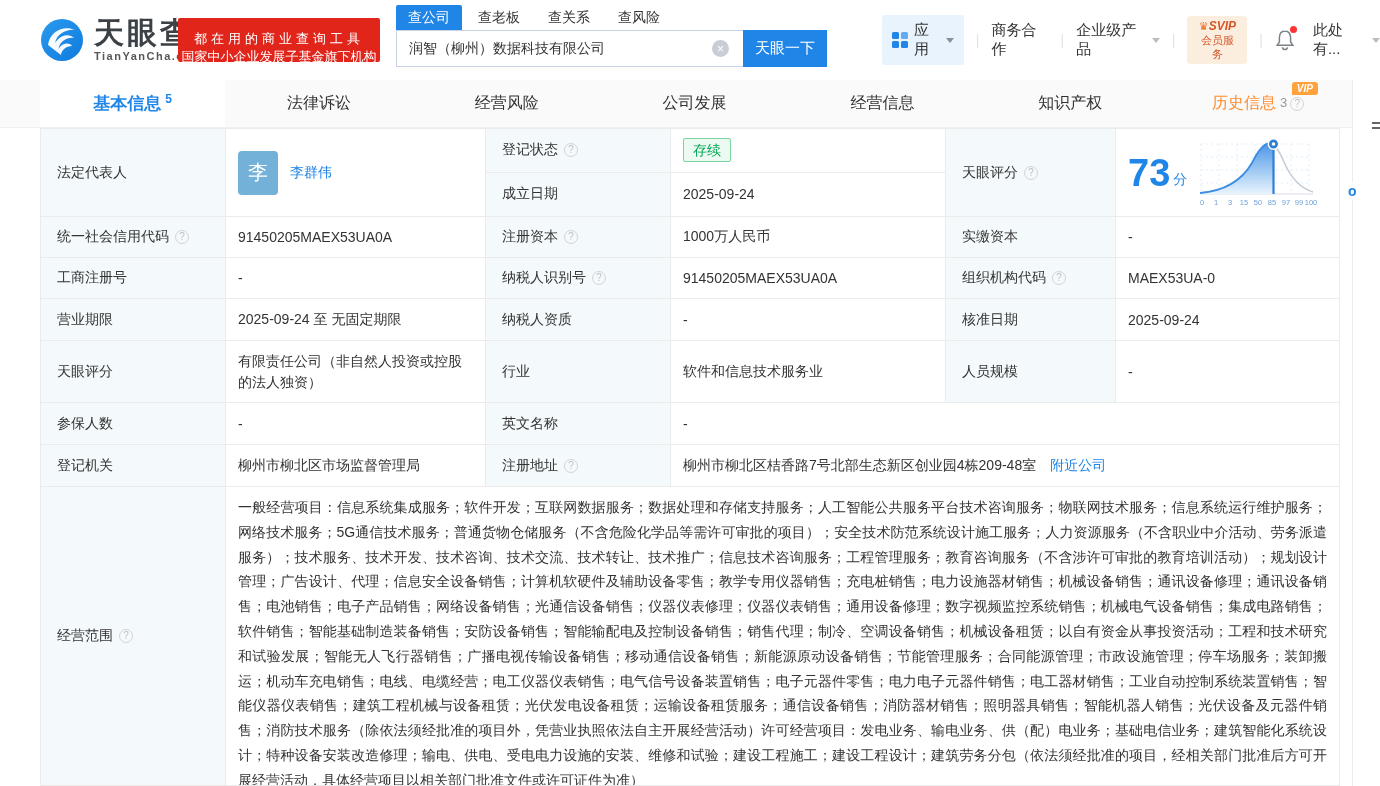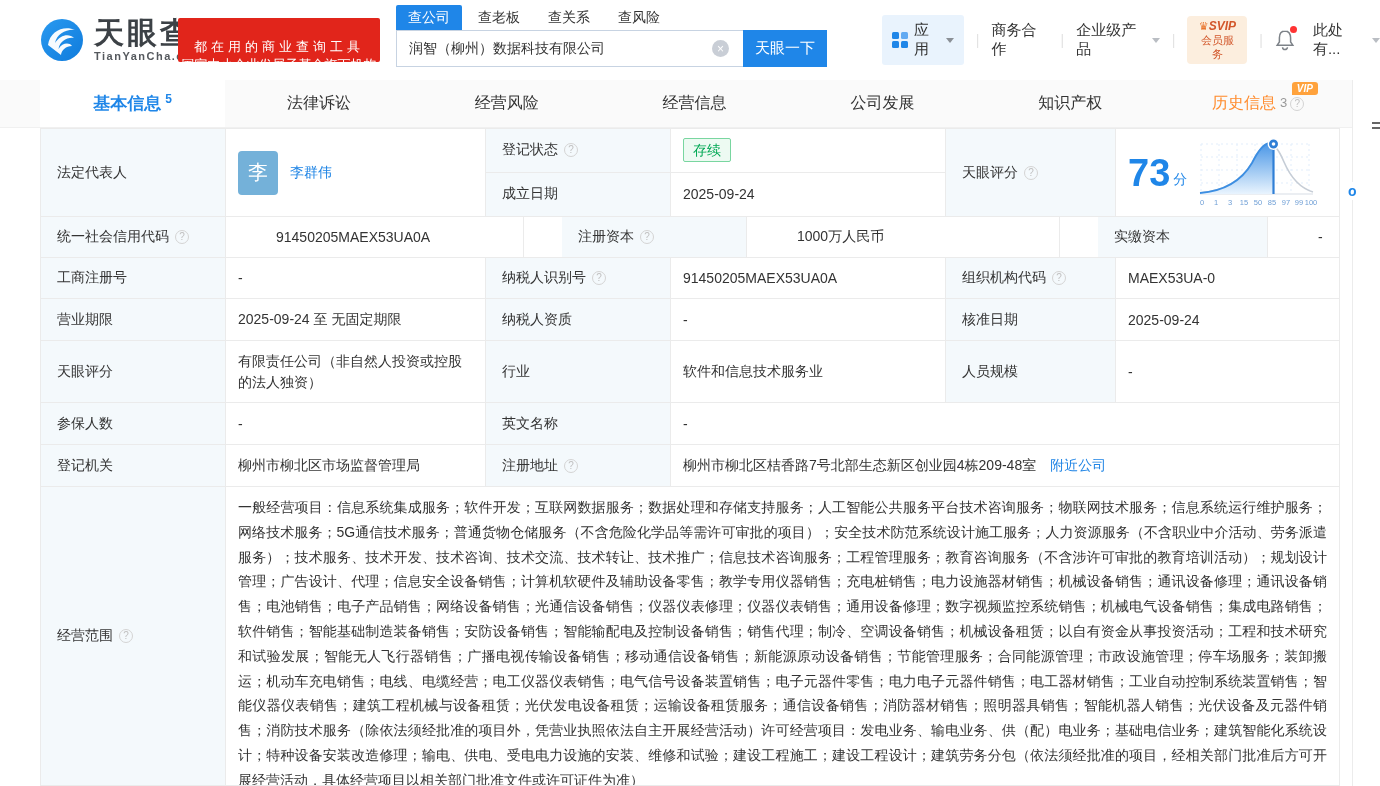--- a/index.html
+++ b/index.html
@@ -6,21 +6,21 @@
   html,body { width:1380px; height:786px; overflow:hidden; background:#fff;
     font-family:"Liberation Sans","DejaVu Sans",sans-serif; color:#333; }
 
   
   .header { position:relative; width:1380px; height:80px; background:#fff; }
   .logo { position:absolute; left:40px; top:18px; display:flex; align-items:center; }
   .logo-txt { margin-left:10px; }
   .logo-title { font-size:30px; font-weight:bold; color:#3c4146; letter-spacing:3px; line-height:30px; }
   .logo-domain { font-size:11px; color:#55595e; letter-spacing:1.5px; margin-top:2px; font-weight:bold; }
   .slogan { position:absolute; left:178px; top:18px; width:202px; height:44px; background:#e1251b;
-    color:#fff; text-align:center; padding-top:20px; border-radius:2px; }
+    color:#fff; text-align:center; padding-top:12px; border-radius:2px; }
   .slogan .l1 { font-size:13px; letter-spacing:4px; line-height:18px; }
   .slogan .l2 { font-size:13px; line-height:18px; }
 
   .search { position:absolute; left:396px; top:5px; }
   .stabs { display:flex; align-items:flex-end; height:25px; }
   .stab { font-size:14px; color:#333; margin-right:28px; cursor:pointer; line-height:25px; }
   .stab.active { background:#1f86e8; color:#fff; padding:0 12px; margin-right:16px; border-radius:2px 2px 0 0; }
   .sbox { display:flex; margin-top:0px; }
   .sinput { width:347px; height:37px; border:1px solid #c7d3e2; border-right:none; outline:none;
     font-size:14px; padding:0 55px 0 12px; color:#333; font-family:inherit; }
@@ -181,24 +181,24 @@
     <span>基本信息</span>
     <span class="cnt">5</span>
   </div>
   <div class="tab">
       <span>法律诉讼</span>
     </div>
   <div class="tab">
       <span>经营风险</span>
     </div>
   <div class="tab">
+      <span>公司发展</span>
+    </div>
+  <div class="tab">
       <span>经营信息</span>
-    </div>
-  <div class="tab">
-      <span>公司发展</span>
     </div>
   <div class="tab">
       <span>知识产权</span>
     </div>
   <div class="tab hist">
     <span>历史信息</span>
     <span class="cnt">3</span>
     <span class="q">?</span>
     <span class="vip-badge">VIP</span>
   </div>
@@ -280,21 +280,21 @@
           <text x="61" y="69">50</text>
           <text x="75" y="69">85</text>
           <text x="89" y="69">97</text>
           <text x="102" y="69">99</text>
           <text x="114" y="69">100</text>
         </g>
       </svg>
     </div>
   </div>
 
-  <div class="tr" style="height:41px;gap:38px;">
+  <div class="tr" style="height:41px;">
     <div class="td lbl w-l1">
       <span>统一社会信用代码</span>
       <span class="q">?</span>
     </div>
     <div class="td w-v1">
         <span>91450205MAEX53UA0A</span>
       </div>
     <div class="td lbl w-l2">
       <span>注册资本</span>
       <span class="q">?</span>

